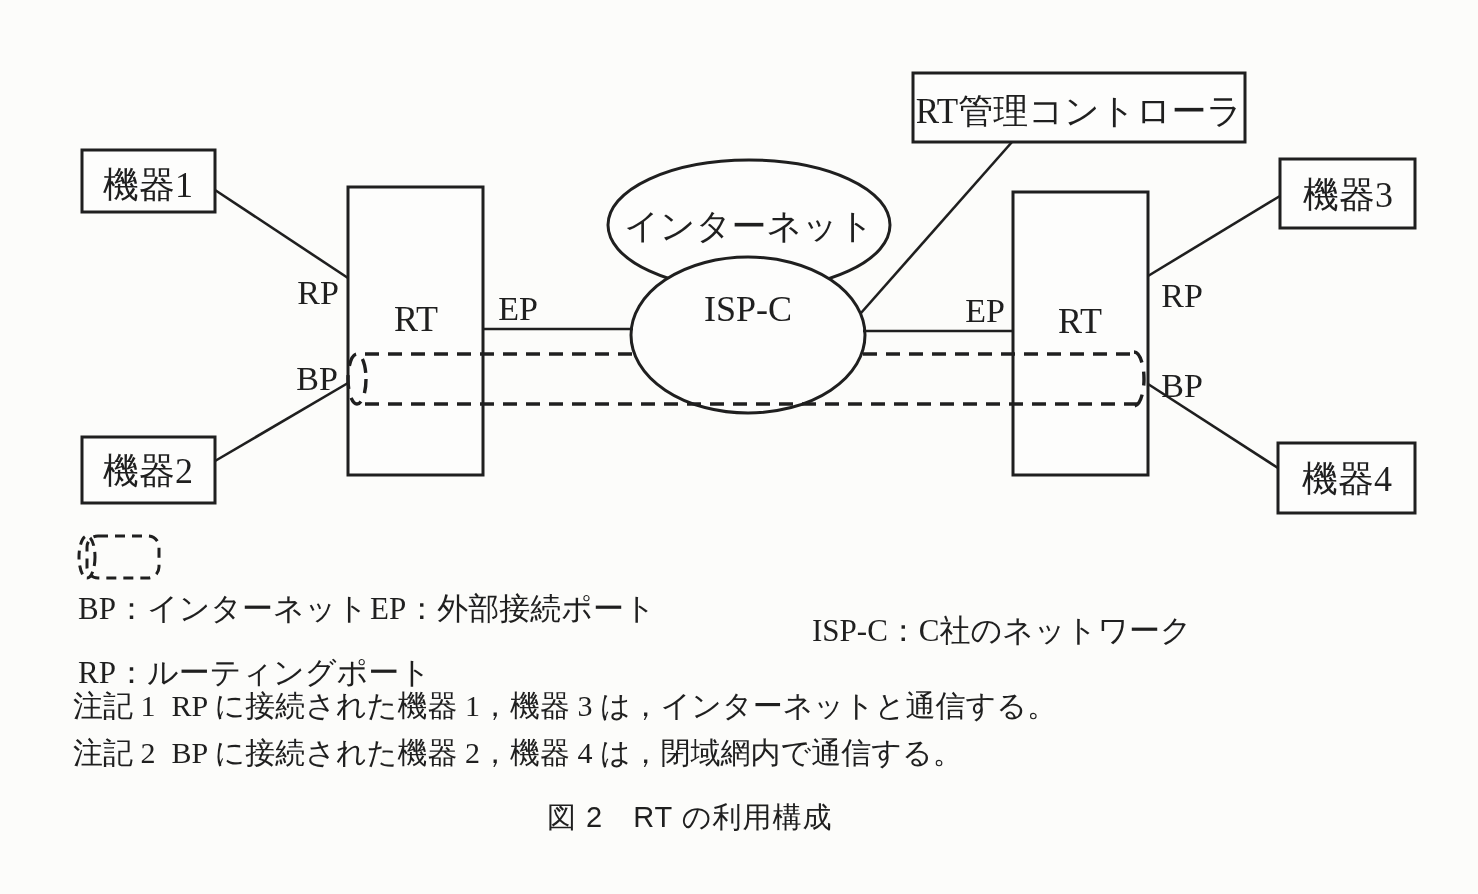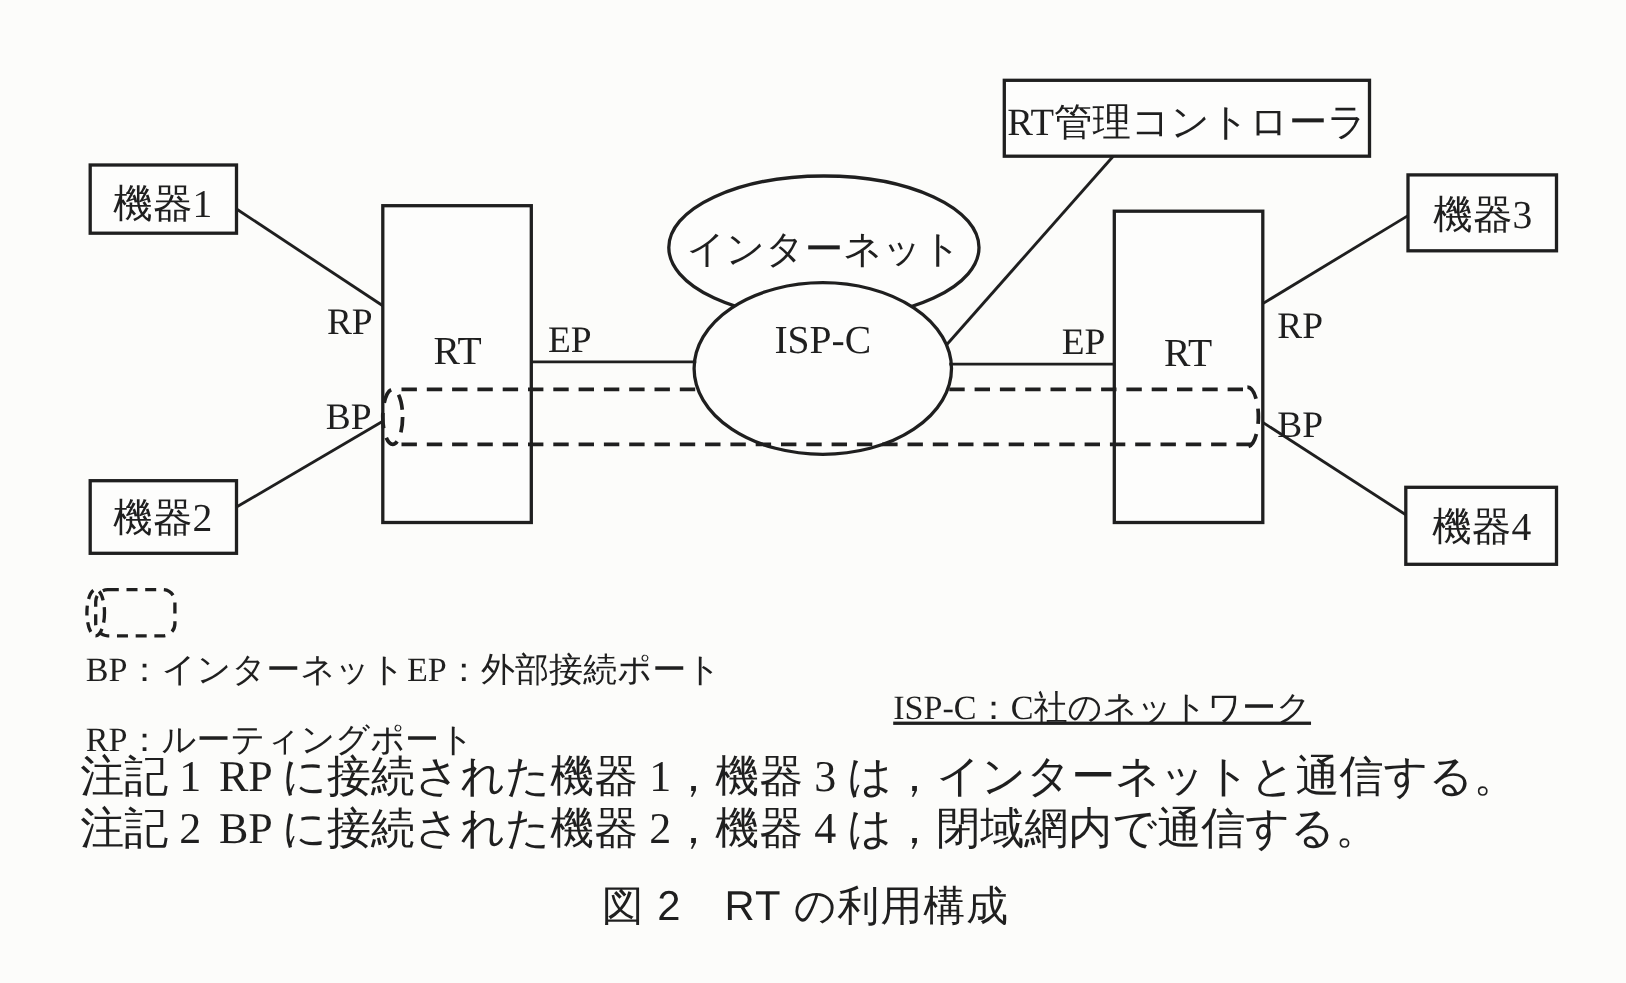--- a/index.html
+++ b/index.html
@@ -52,29 +52,29 @@
   }
   .txt{
     position:absolute;
     white-space:nowrap;
     font-size:31px;
     line-height:36px;
   }
   .note-row{
     position:absolute;
     white-space:nowrap;
-    font-size:40px;
+    font-size:30px;
     line-height:36px;
   }
   .note-label{display:inline-block; margin-right:16px;}
   .caption{
     position:absolute;
     left:547px; top:798px;
     font-family:"Liberation Sans","DejaVu Sans",sans-serif;
-    font-size:38px;
+    font-size:29px;
     letter-spacing:1px;
     white-space:nowrap;
   }
 </style>
 </head>
 <body>
 
 <div class="page">
 
   <svg class="diagram" width="1478" height="522" viewBox="0 0 1478 522">
@@ -121,21 +121,21 @@
     <text class="t34 mid" x="1182" y="307">RP</text>
     <text class="t34 mid" x="1182" y="397">BP</text>
   </svg>
 
   <svg class="legend-symbol" width="100" height="60" viewBox="0 0 100 60">
     <rect x="17" y="8" width="72" height="42" rx="11" fill="none" stroke="#1f1f1f" stroke-width="3" stroke-dasharray="10 7"></rect>
     <ellipse cx="17" cy="29" rx="8" ry="21" fill="none" stroke="#1f1f1f" stroke-width="3" stroke-dasharray="9 6"></ellipse>
   </svg>
   <div class="txt" style="left:78px;  top:591px;">BP：インターネット</div>
   <div class="txt" style="left:370px; top:591px;text-align:right;">EP：外部接続ポート</div>
-  <div class="txt" style="left:812px; top:626px;text-decoration:underline;">ISP-C：C社のネットワーク</div>
+  <div class="txt" style="left:812px; top:613px;">ISP-C：C社のネットワーク</div>
   <div class="txt" style="left:78px;  top:655px;">RP：ルーティングポート</div>
 
   <div class="note-row" style="left:73px; top:688px;">
     <span class="note-label">注記 1</span><span>RP に接続された機器 1，機器 3 は，インターネットと通信する。</span>
   </div>
   <div class="note-row" style="left:73px; top:735px;">
     <span class="note-label">注記 2</span><span>BP に接続された機器 2，機器 4 は，閉域網内で通信する。</span>
   </div>
 
   <div class="caption">図 2　RT の利用構成</div>

